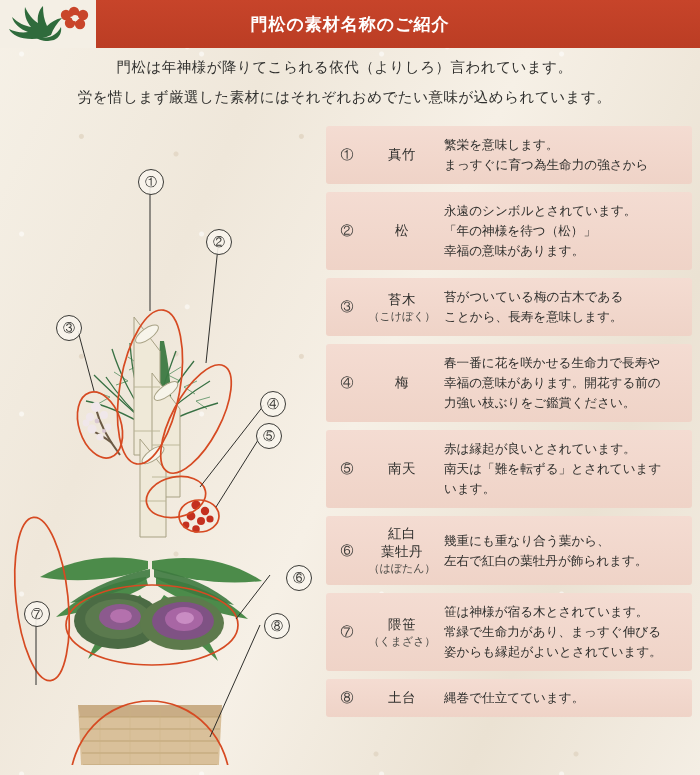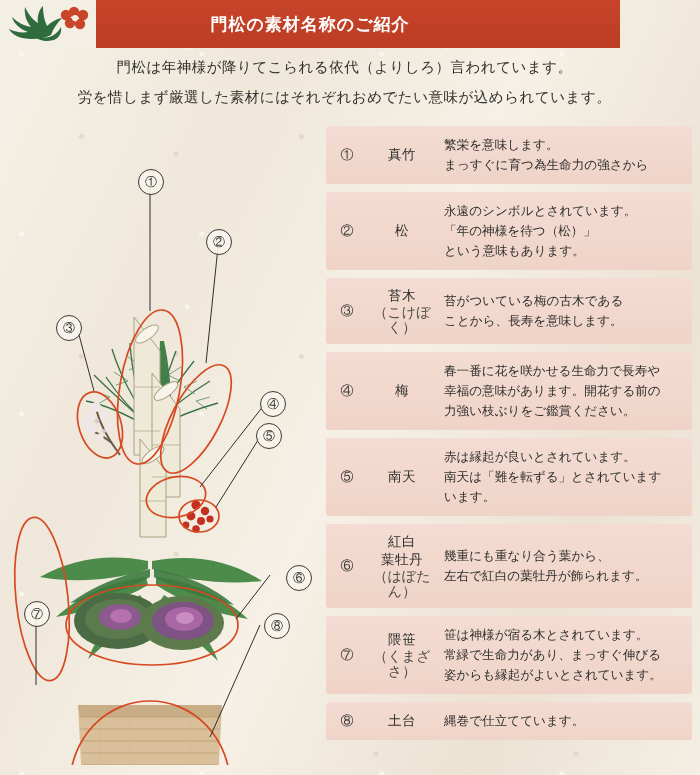--- a/index.html
+++ b/index.html
@@ -24,21 +24,21 @@
       radial-gradient(circle at 72% 18%, rgba(255,255,255,0.5) 0 2px, transparent 3px),
       radial-gradient(circle at 88% 77%, rgba(214,198,175,0.45) 0 2px, transparent 3px),
       linear-gradient(115deg, #f6f1e7 0%, #efe7da 28%, #f6f0e6 52%, #ebe2d3 78%, #f4eee4 100%);
     background-size: 180px 180px, 220px 220px, 260px 260px, 200px 200px, 100% 100%;
   }
 
   
   .header {
     position: absolute;
     top: 0; left: 0;
-    width: 620px;
+    width: 700px;
     height: 48px;
     background: #c9452a;
     background: linear-gradient(180deg,#c7442a 0%, #bb3d24 100%);
     color: #fff;
     display: flex;
     align-items: center;
     justify-content: center;
   }
   .header-title {
     font-size: 17px;
@@ -113,21 +113,21 @@
     justify-content: center;
     text-align: center;
     color: #2f2f2d;
   }
   .row-name-main {
     font-size: 13.5px;
     line-height: 18px;
     letter-spacing: 0.5px;
   }
   .row-name-kana {
-    font-size: 14px;
+    font-size: 11px;
     line-height: 15px;
     color: #4a4a46;
   }
   .row-desc {
     flex: 1 1 auto;
     font-size: 12.6px;
     line-height: 20px;
     color: #2f2f2d;
     display: flex;
     flex-direction: column;
@@ -365,21 +365,21 @@
   </div>
 
   <div class="row">
     <div class="row-num">②</div>
     <div class="row-name">
       <div class="row-name-main">松</div>
     </div>
     <div class="row-desc">
       <div>永遠のシンボルとされています。</div>
       <div>「年の神様を待つ（松）」</div>
-      <div>という意味もあります。</div>
+      <div>幸福の意味があります。</div>
     </div>
   </div>
 
   <div class="row">
     <div class="row-num">③</div>
     <div class="row-name">
       <div class="row-name-main">苔木</div>
       <div class="row-name-kana">（こけぼく）</div>
     </div>
     <div class="row-desc">

